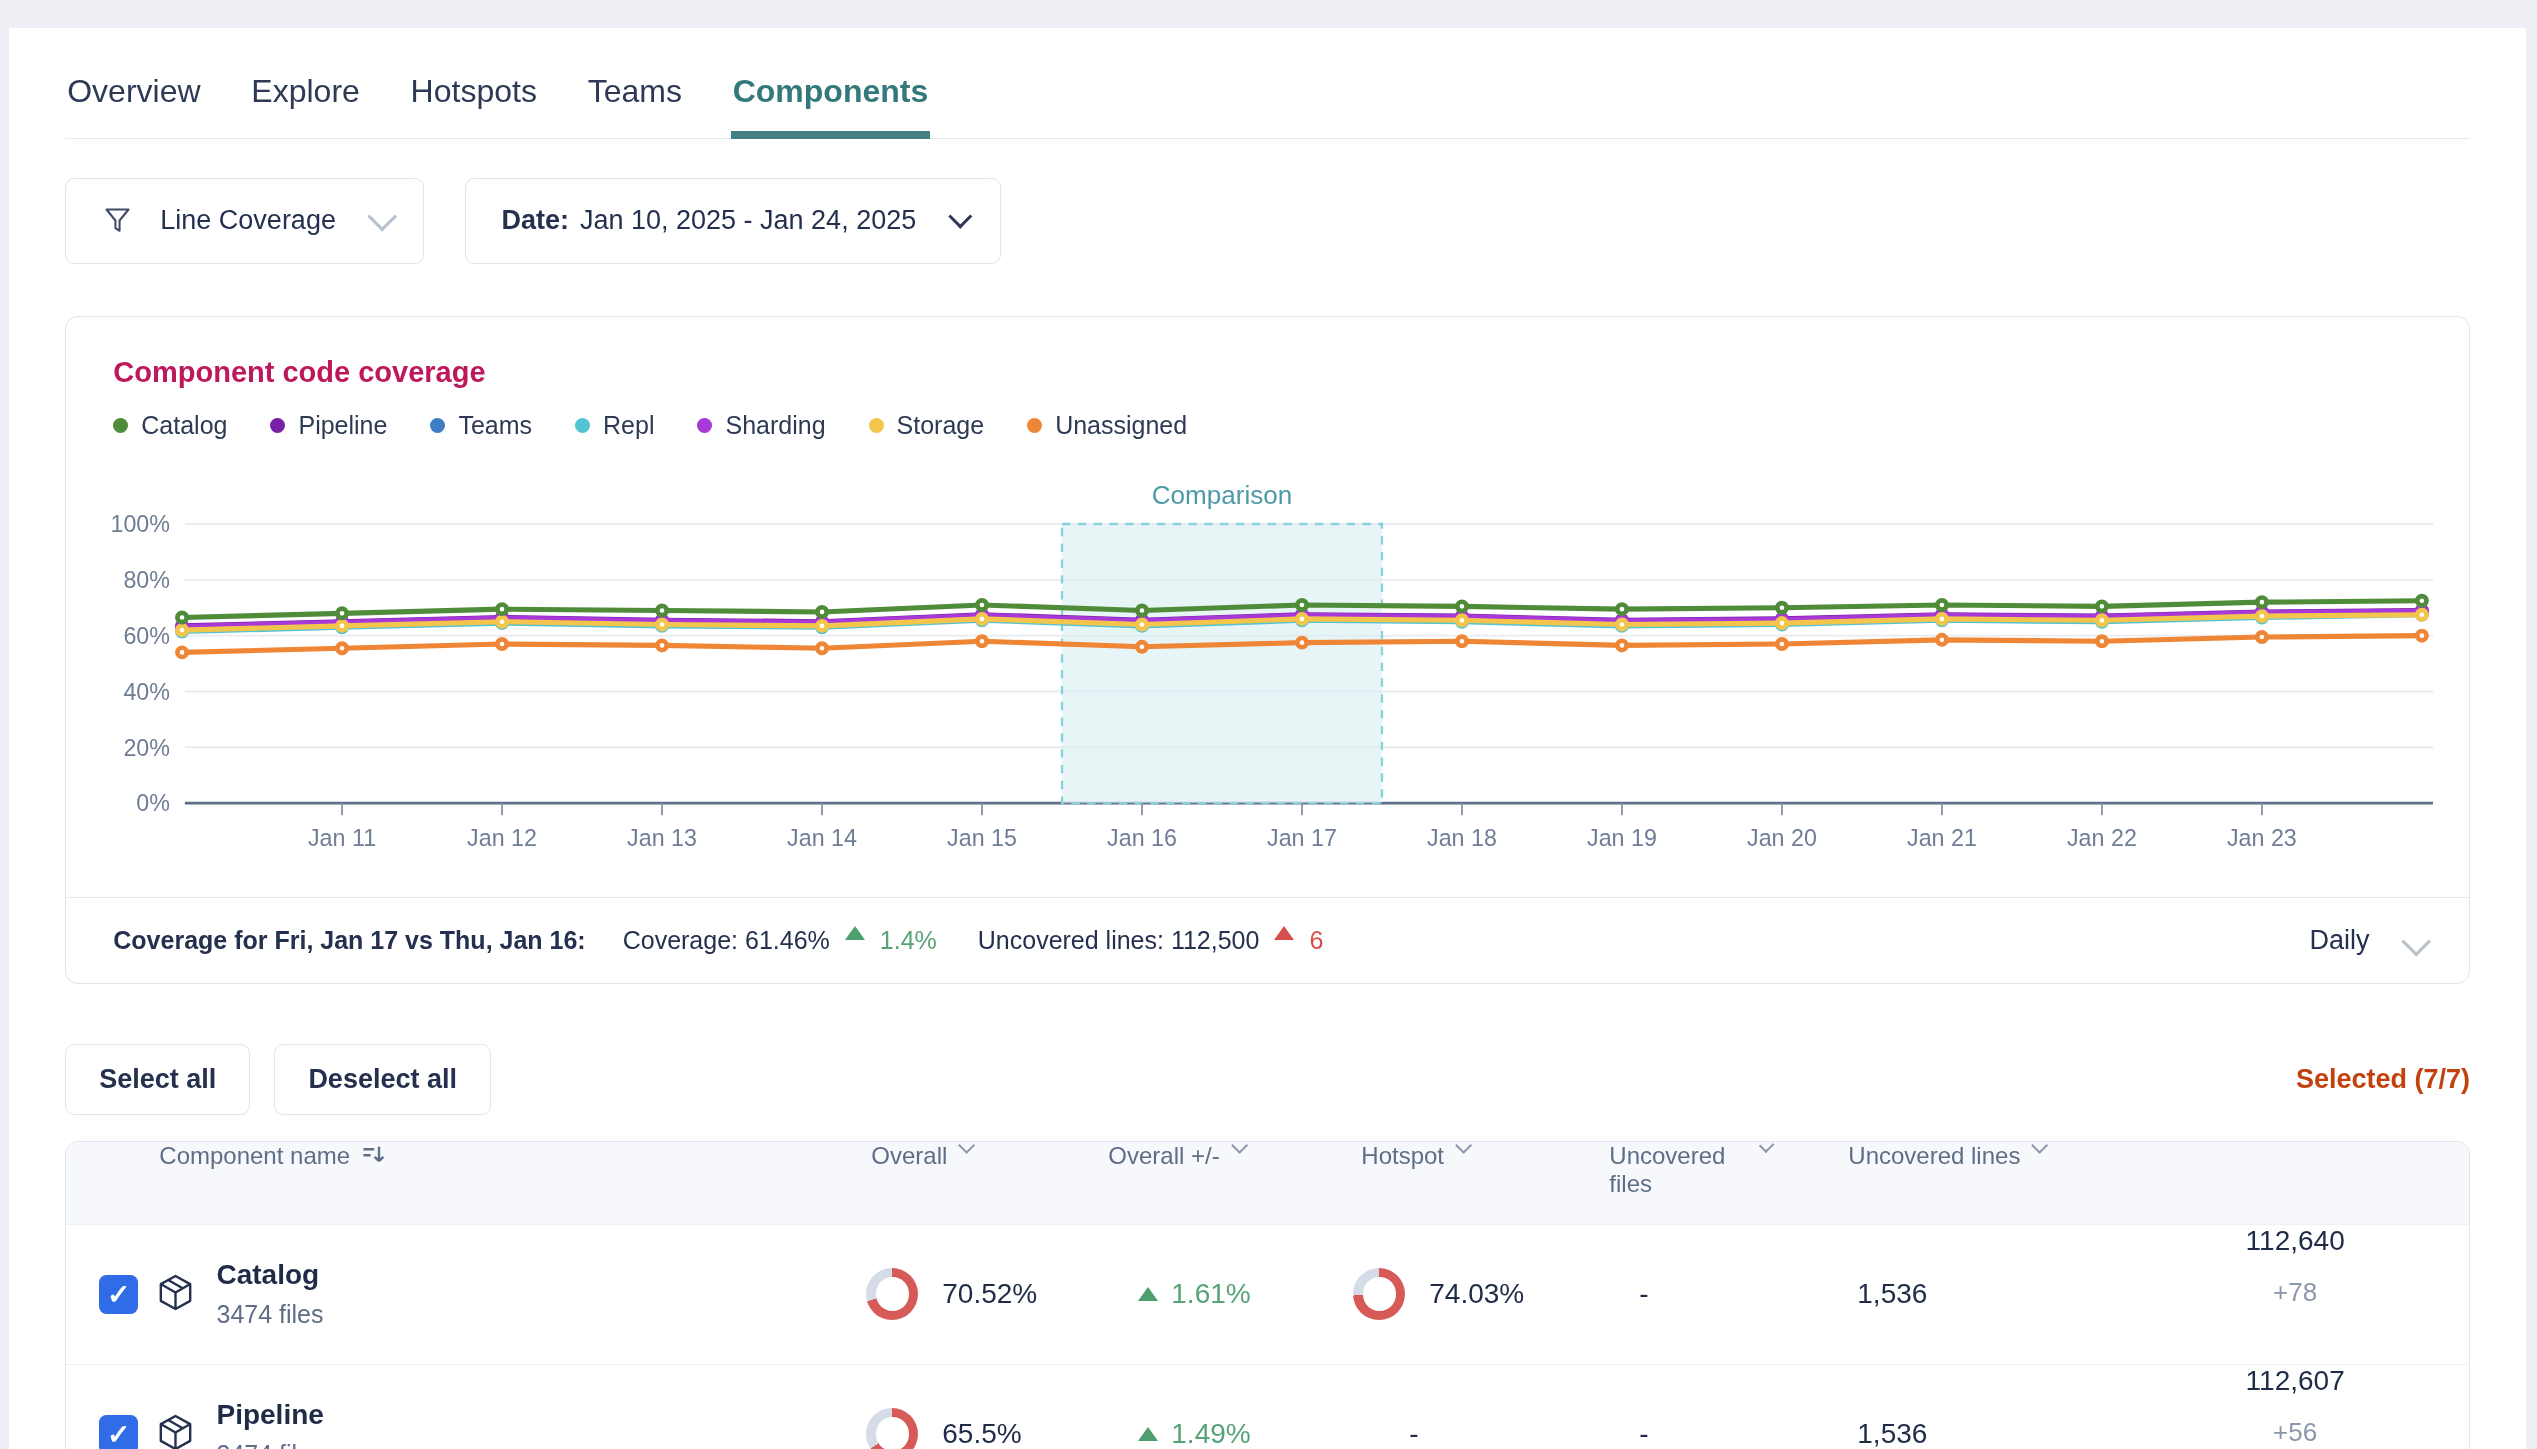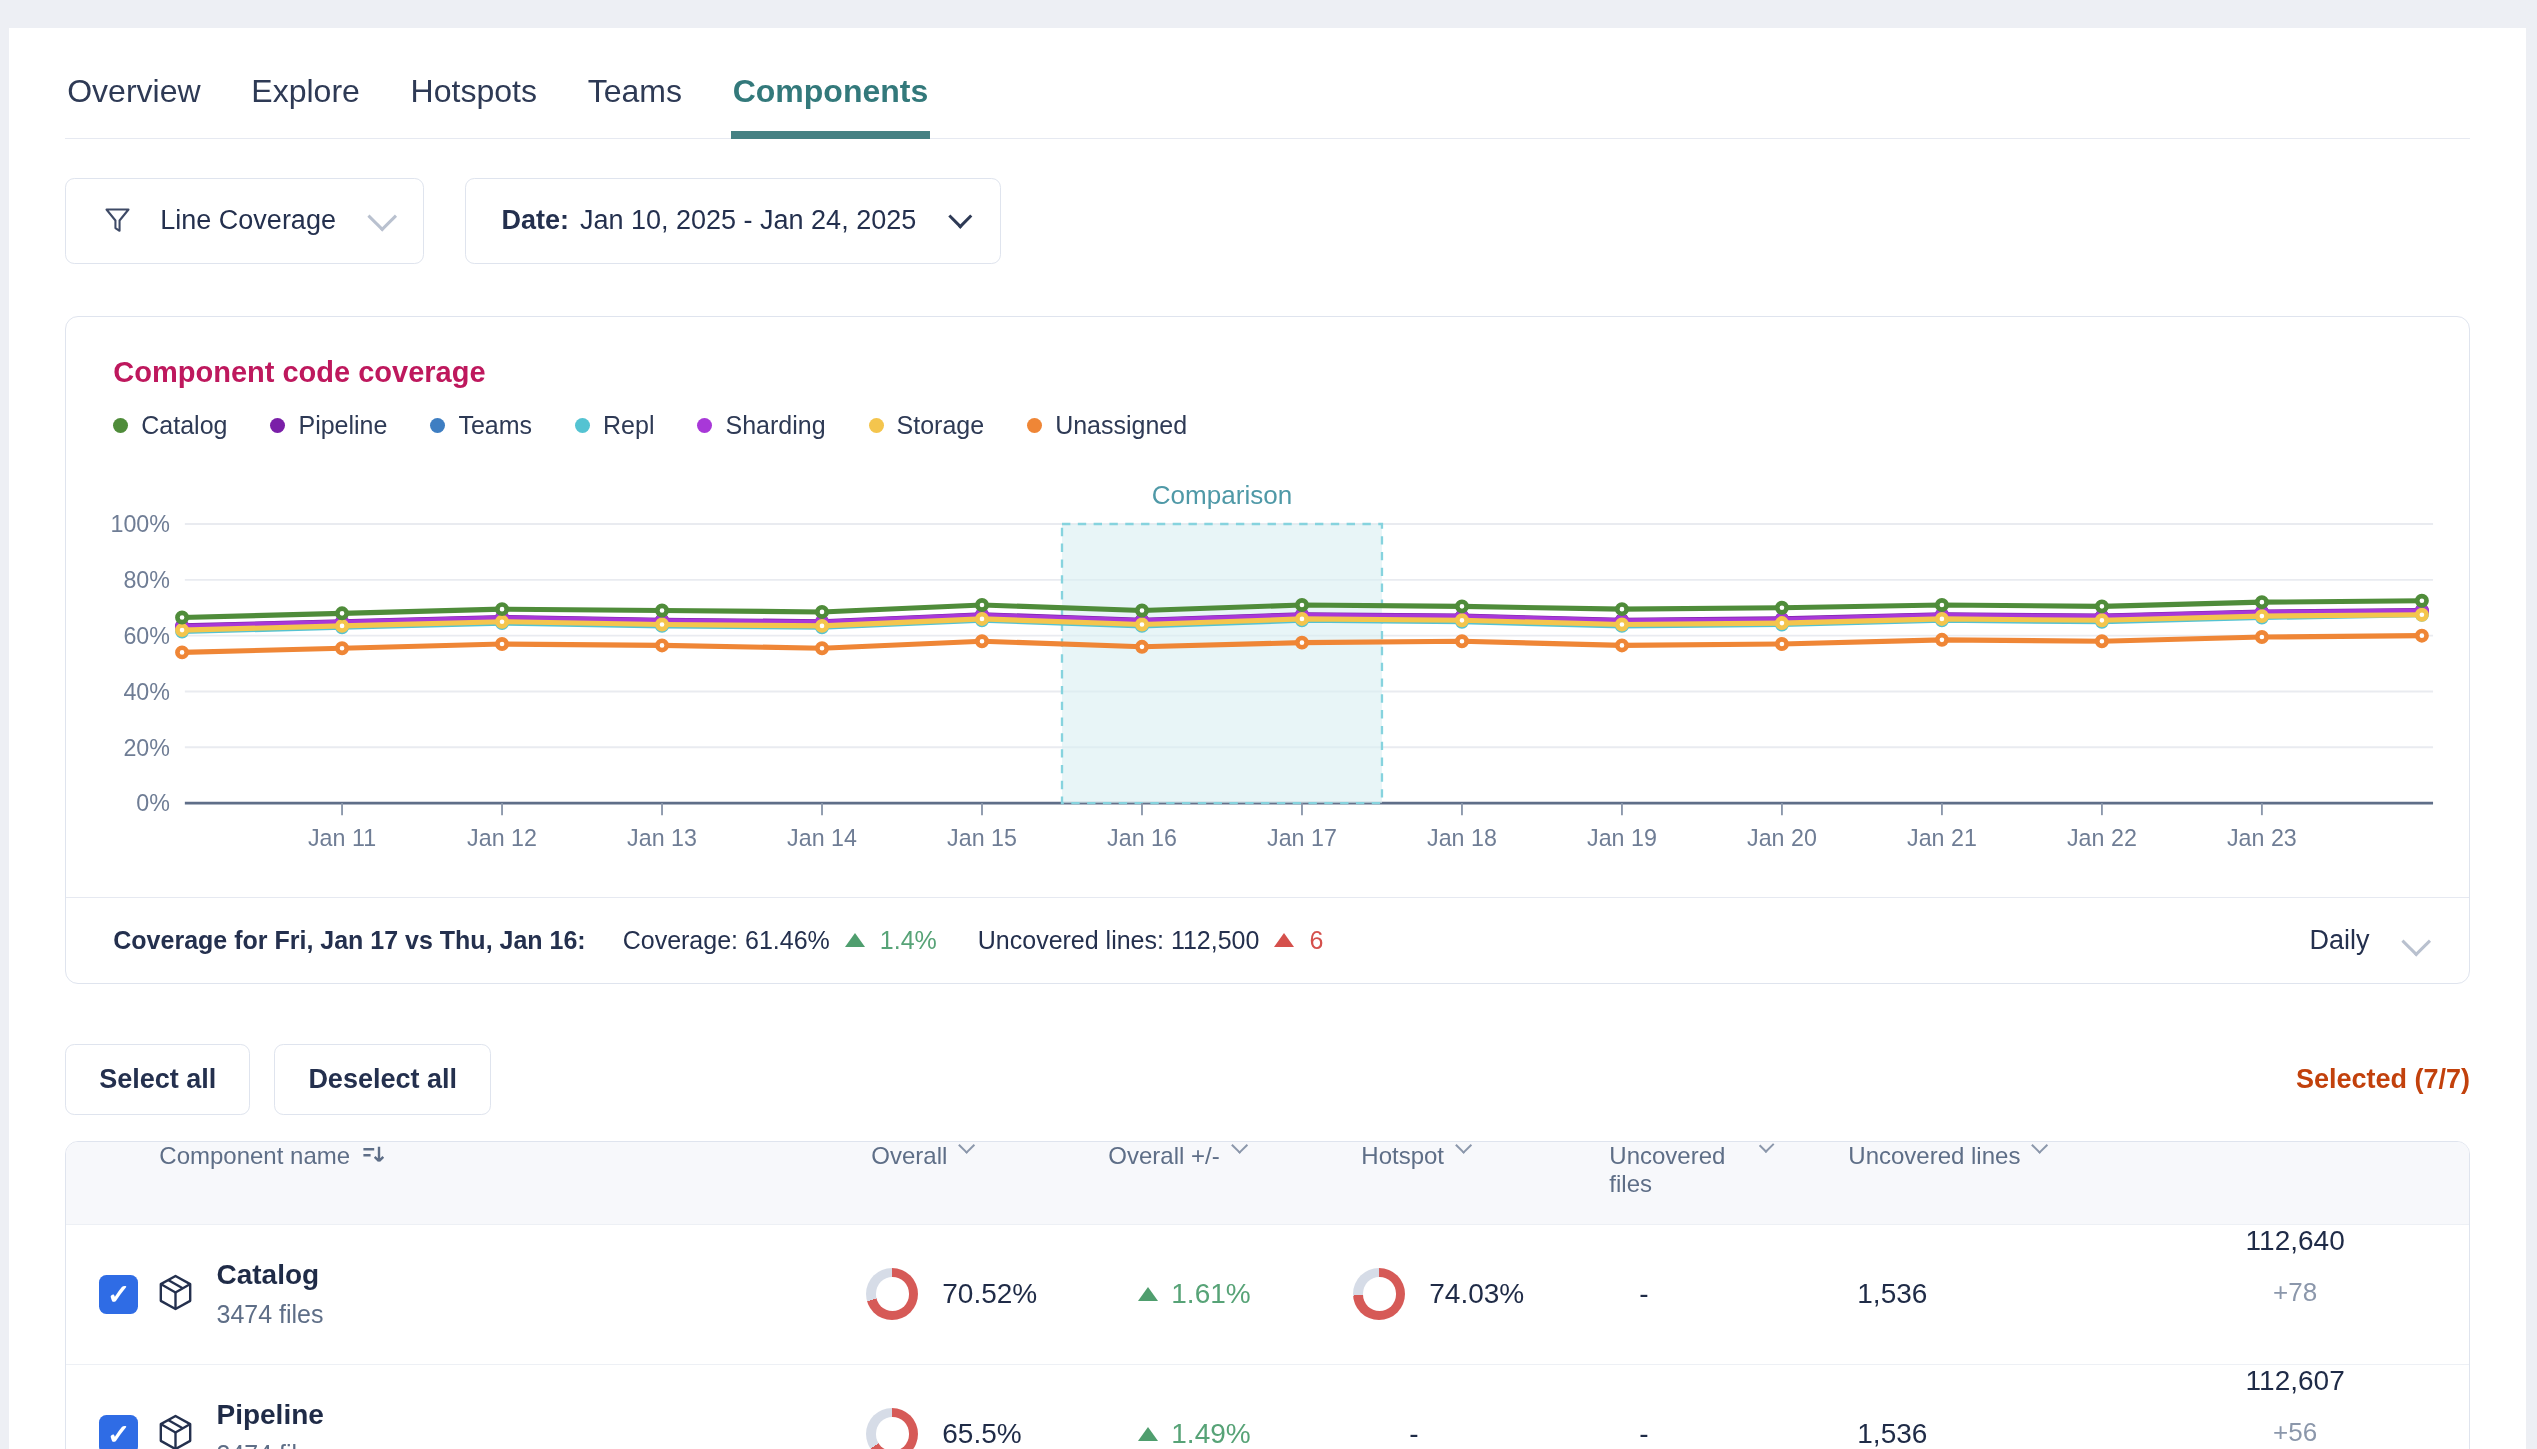--- a/index.html
+++ b/index.html
@@ -81,21 +81,21 @@
   .chart-wrap { margin:28px 0 0 37px; }
   .card-footer {
     margin-top:auto;
     border-top:1.9px solid #e6e9f1;
     height:86px;
     display:flex;
     align-items:center;
     padding:0 47px;
     font-size:25px;
   }
-  .cf-group { display:flex; align-items:center; gap:15px; }
+  .cf-group { display:flex; align-items:flex-start; gap:15px; }
   .up-tri { width:0; height:0; border-left:10.2px solid transparent; border-right:10.2px solid transparent; border-bottom:14px solid #4f9e6e; display:inline-block; }
   .up-tri.red { border-bottom-color:#d5504c; }
   .green-txt { color:#57a377; }
   .red-txt { color:#d5504c; }
   .granularity { margin-left:auto; display:flex; align-items:flex-end; cursor:pointer; }
   .granularity .glabel { font-size:27px; color:#24304e; }
   
   .sel-row { margin:60px 56px 0; display:flex; align-items:center; }
   .sel-btn {
     height:71px;

